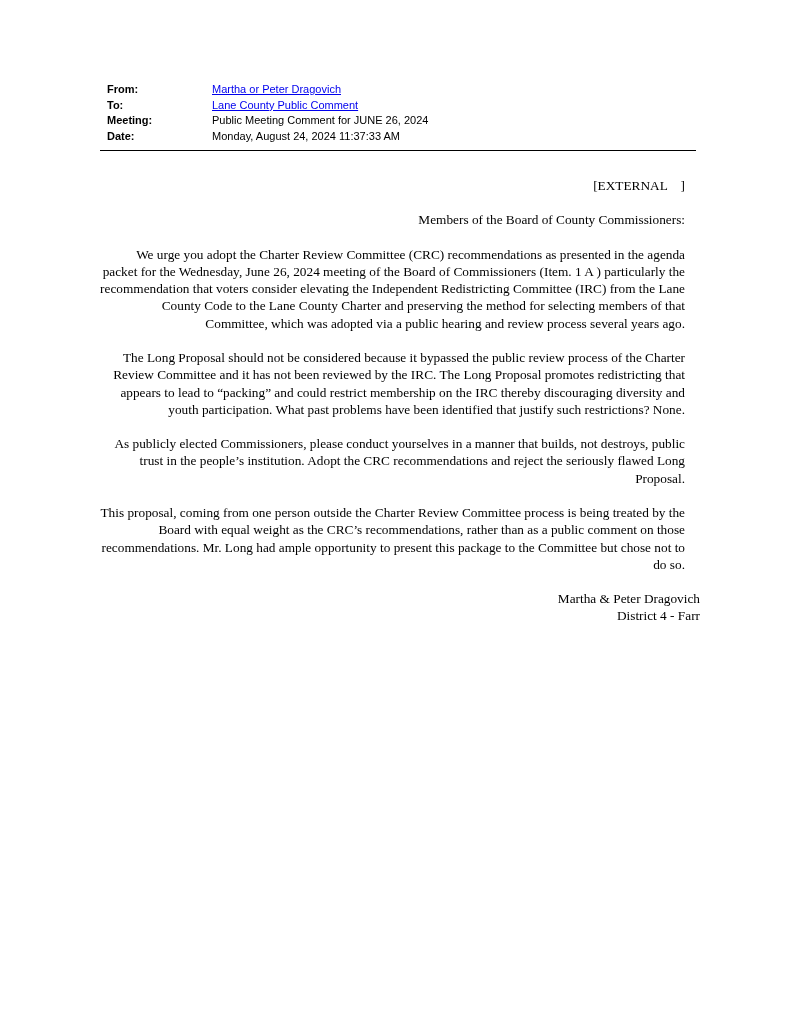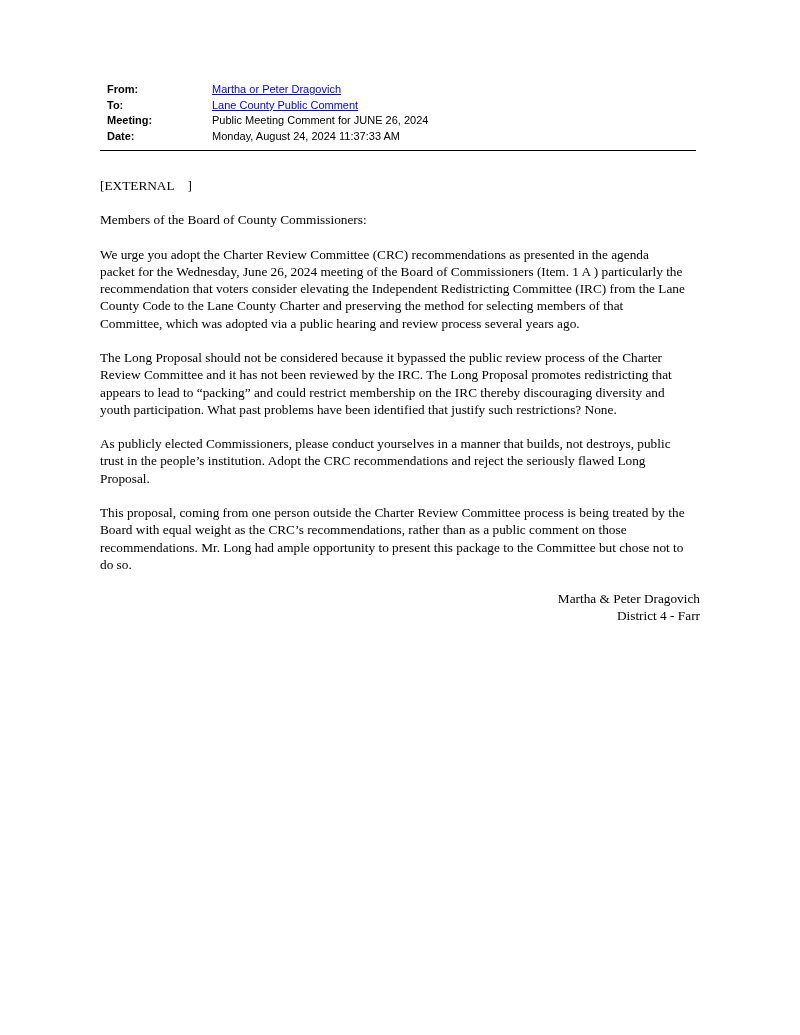--- a/index.html
+++ b/index.html
@@ -44,20 +44,21 @@
     width: 596px;
   }
   .email-body {
     margin-top: 26px;
     width: 600px;
     font-size: 13.3px;
     line-height: 1.3;
   }
   .email-body p {
     margin: 0 15px 17px 0;
+    text-align: right;
   }
   .external-tag {
     white-space: pre;
   }
   .signature div {
     line-height: 1.3;
     text-align: right;
   }
 </style>
 </head>

